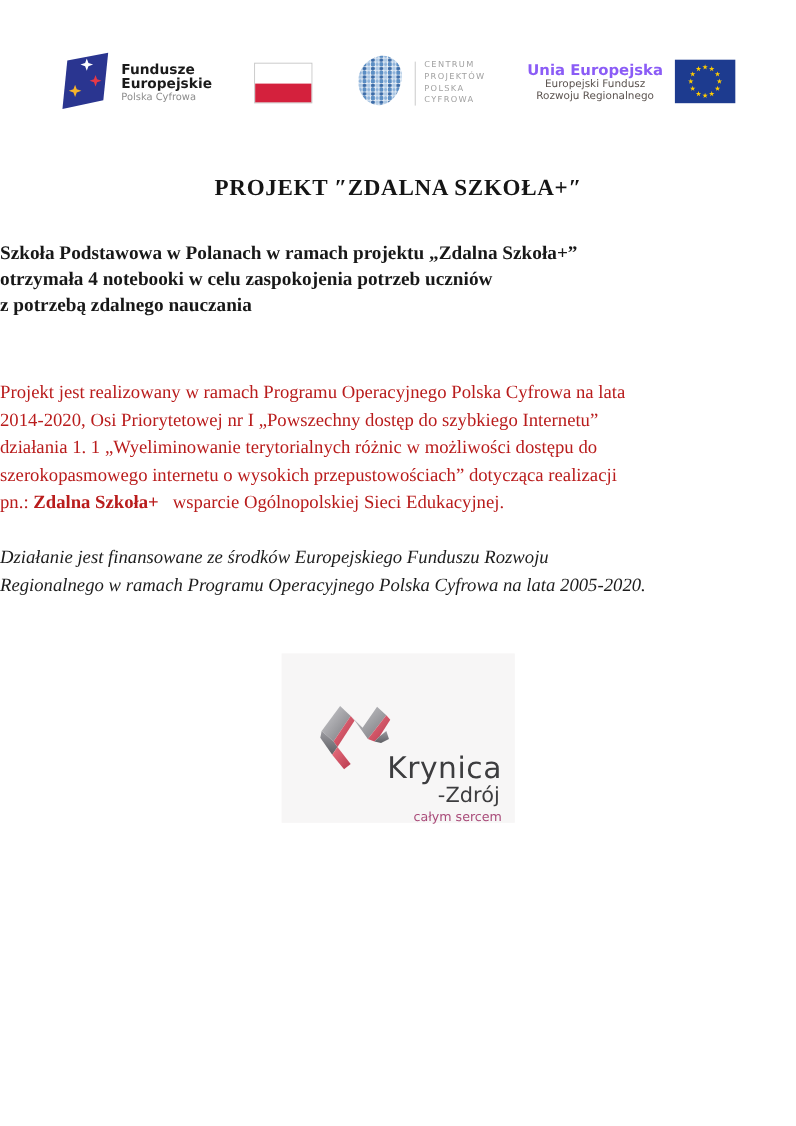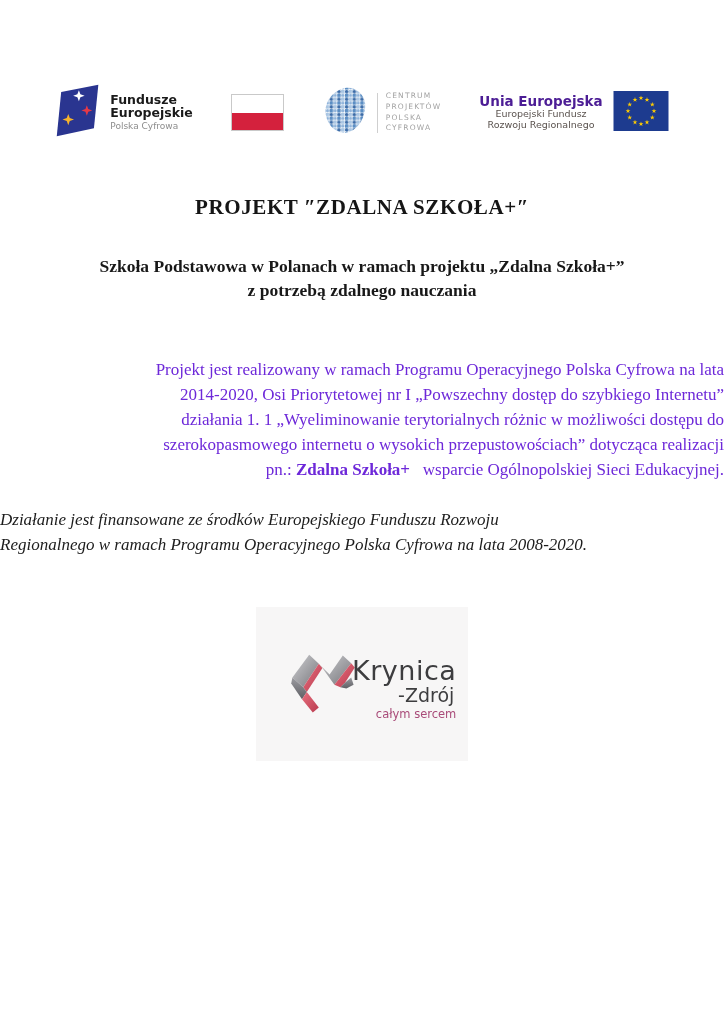--- a/index.html
+++ b/index.html
@@ -16,55 +16,55 @@
   }
   *{margin:0;padding:0;box-sizing:border-box;}
   html,body{background:#ffffff;}
   .page{
     width:724px;height:1024px;background:#ffffff;margin:0 auto;
     font-family:"Liberation Serif",serif;color:var(--text-black);
     overflow:hidden;position:relative;
   }
   
   .logos-row{
-    padding-top:82px;display:flex;align-items:center;justify-content:center;gap:38px;
+    padding-top:45px;display:flex;align-items:center;justify-content:center;gap:38px;
   }
   .logo{display:flex;align-items:center;}
   .logo-sans{font-family:"DejaVu Sans",sans-serif;}
   .fe-text{margin-left:9px;line-height:1.05;}
   .fe-bold{font-weight:bold;font-size:12.5px;color:#1a1a1a;}
   .fe-sub{font-size:9px;color:#8d8d8d;margin-top:3px;}
   .pl-flag{width:53px;height:37px;border:1px solid #c9c9c9;display:flex;flex-direction:column;}
   .pl-flag .white{flex:1;background:#ffffff;}
   .pl-flag .red{flex:1;background:var(--poland-red);}
   .rp-text{margin-left:10px;line-height:1.1;font-weight:bold;font-size:13px;color:#1a1a1a;}
   .cp-wrap{display:flex;align-items:center;}
   .cp-divider{width:1px;height:40px;background:#cfcfcf;margin:0 8px 0 9px;}
   .cp-lines{font-size:7.5px;letter-spacing:1.2px;color:var(--logo-gray-text);line-height:1.45;}
   .ue-text{text-align:center;line-height:1.15;margin-right:10px;}
-  .ue-bold{font-weight:bold;font-size:13.5px;color:#4c1d95;}
+  .ue-bold{font-weight:bold;font-size:13.5px;color:#8b5cf6;}
   .ue-small{font-size:9.5px;color:#5a524e;}
   
   .doc-title{
     margin-top:52px;text-align:center;font-weight:bold;font-size:21px;
     letter-spacing:0.6px;color:#151515;
   }
-  .intro{margin-top:34px;text-align:center;font-weight:bold;font-size:17.5px;line-height:24px;color:#181818;}
-  .body-para{margin-top:55px;text-align:right;font-size:17px;line-height:25px;color:#6d28d9;}
+  .intro{margin-top:34px;text-align:left;font-weight:bold;font-size:17.5px;line-height:24px;color:#181818;}
+  .body-para{margin-top:55px;text-align:left;font-size:17px;line-height:25px;color:#b91c1c;}
   .body-para2{margin-top:25px;text-align:left;font-size:17px;line-height:25px;color:#1c1c1c;font-style:italic;}
   .pn-line .b{font-weight:bold;}
   .pn-line .pre{white-space:pre-wrap;}
   
   .krynica-block{
     margin:50px auto 0 auto;width:212px;height:154px;background:var(--logo-bg-gray);
     position:relative;font-family:"DejaVu Sans",sans-serif;
   }
   .kr-heart{position:absolute;left:28px;top:30px;}
   .kr-text{position:absolute;left:96px;top:48px;display:flex;flex-direction:column;align-items:flex-end;}
-  .kr-name{font-size:27px;color:#3d3d3f;letter-spacing:0.5px;}
+  .kr-name{font-size:27px;color:#3d3d3f;letter-spacing:0.5px;margin-top:41px;}
   .kr-suffix{font-size:19px;color:#3d3d3f;margin-top:-2px;margin-right:2px;}
   .kr-tagline{font-size:11.5px;color:var(--krynica-pink);margin-top:1px;margin-right:0px;}
 </style>
 </head>
 <body>
 
 <div class="page">
 
   <div class="logos-row">
 
@@ -141,34 +141,35 @@
         </svg>
       </span>
     </div>
 
   </div>
 
   <div class="doc-title">PROJEKT ″ZDALNA SZKOŁA+″</div>
 
   <div class="intro">
     <div>Szkoła Podstawowa w Polanach w ramach projektu „Zdalna Szkoła+”</div>
+    <div>otrzymała 4 notebooki w celu  zaspokojenia potrzeb uczniów</div>
     <div>z potrzebą zdalnego nauczania</div>
   </div>
 
   <div class="body-para">
     <div>Projekt jest realizowany w ramach Programu Operacyjnego Polska Cyfrowa na lata</div>
     <div>2014-2020, Osi Priorytetowej nr I „Powszechny dostęp do szybkiego Internetu”</div>
     <div>działania 1. 1 „Wyeliminowanie terytorialnych różnic w możliwości dostępu do</div>
     <div>szerokopasmowego internetu o wysokich przepustowościach” dotycząca realizacji</div>
     <div class="pn-line"><span class="pre">pn.: </span><span class="b pre">Zdalna Szkoła+</span><span class="pre">   wsparcie Ogólnopolskiej Sieci Edukacyjnej.</span></div>
   </div>
 
   <div class="body-para2">
     <div>Działanie jest finansowane ze środków Europejskiego Funduszu Rozwoju</div>
-    <div>Regionalnego w ramach Programu Operacyjnego Polska Cyfrowa na lata 2008-2020.</div>
+    <div>Regionalnego w ramach Programu Operacyjnego Polska Cyfrowa na lata 2005-2020.</div>
   </div>
 
   <div class="krynica-block">
     <span class="kr-heart">
       <svg width="78" height="92" viewBox="0 0 130 118">
         <defs>
           <linearGradient id="g1" x1="0" y1="0" x2="1" y2="1">
             <stop offset="0" stop-color="#cfcfd2"></stop>
               <stop offset="1" stop-color="#77777c"></stop>
           </linearGradient>

